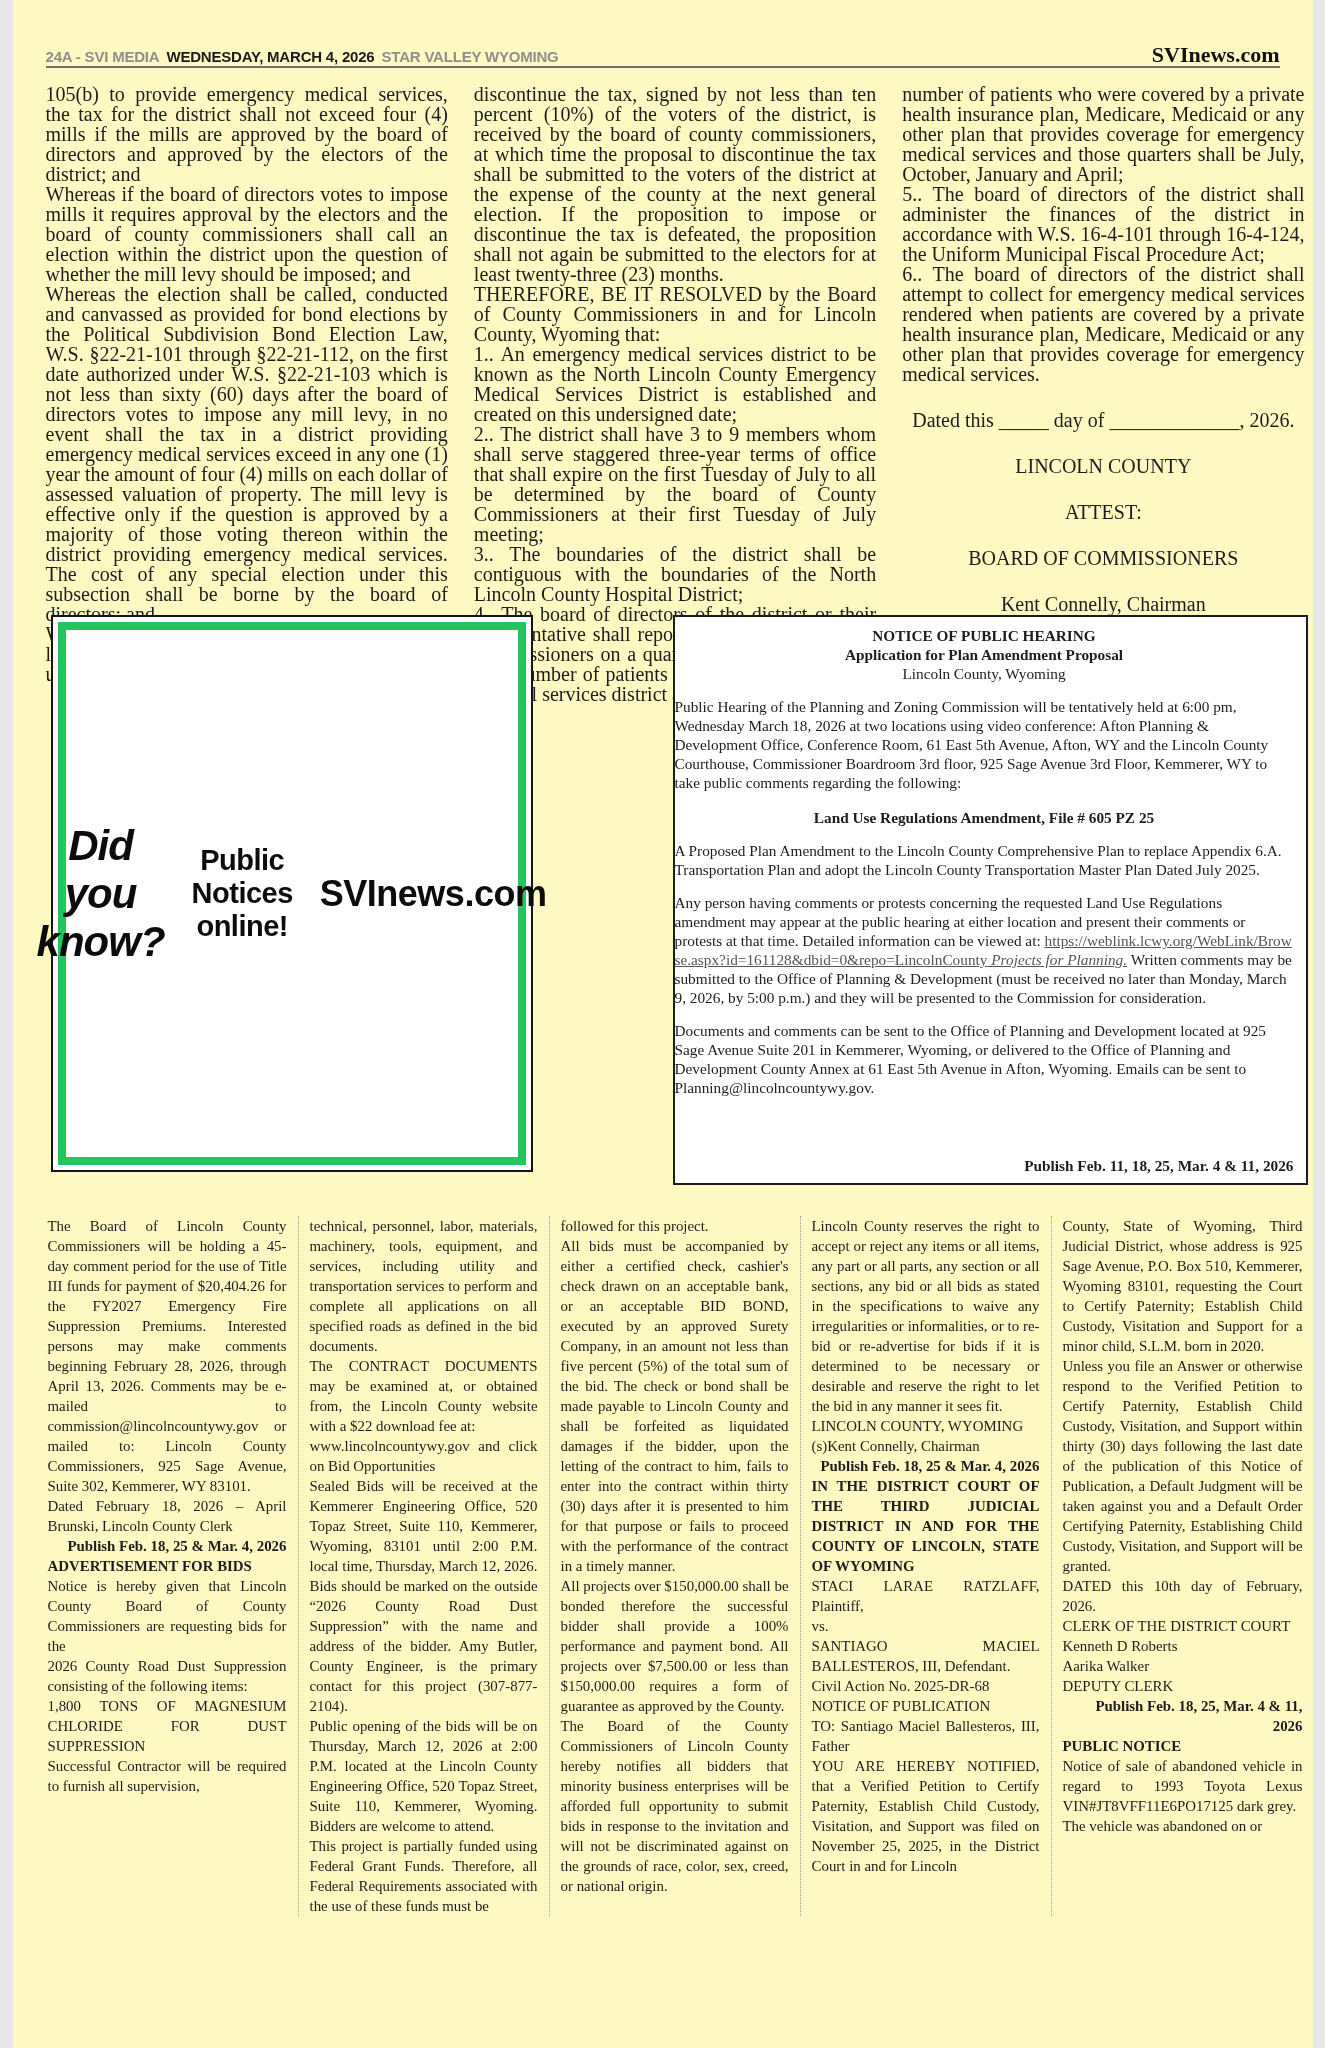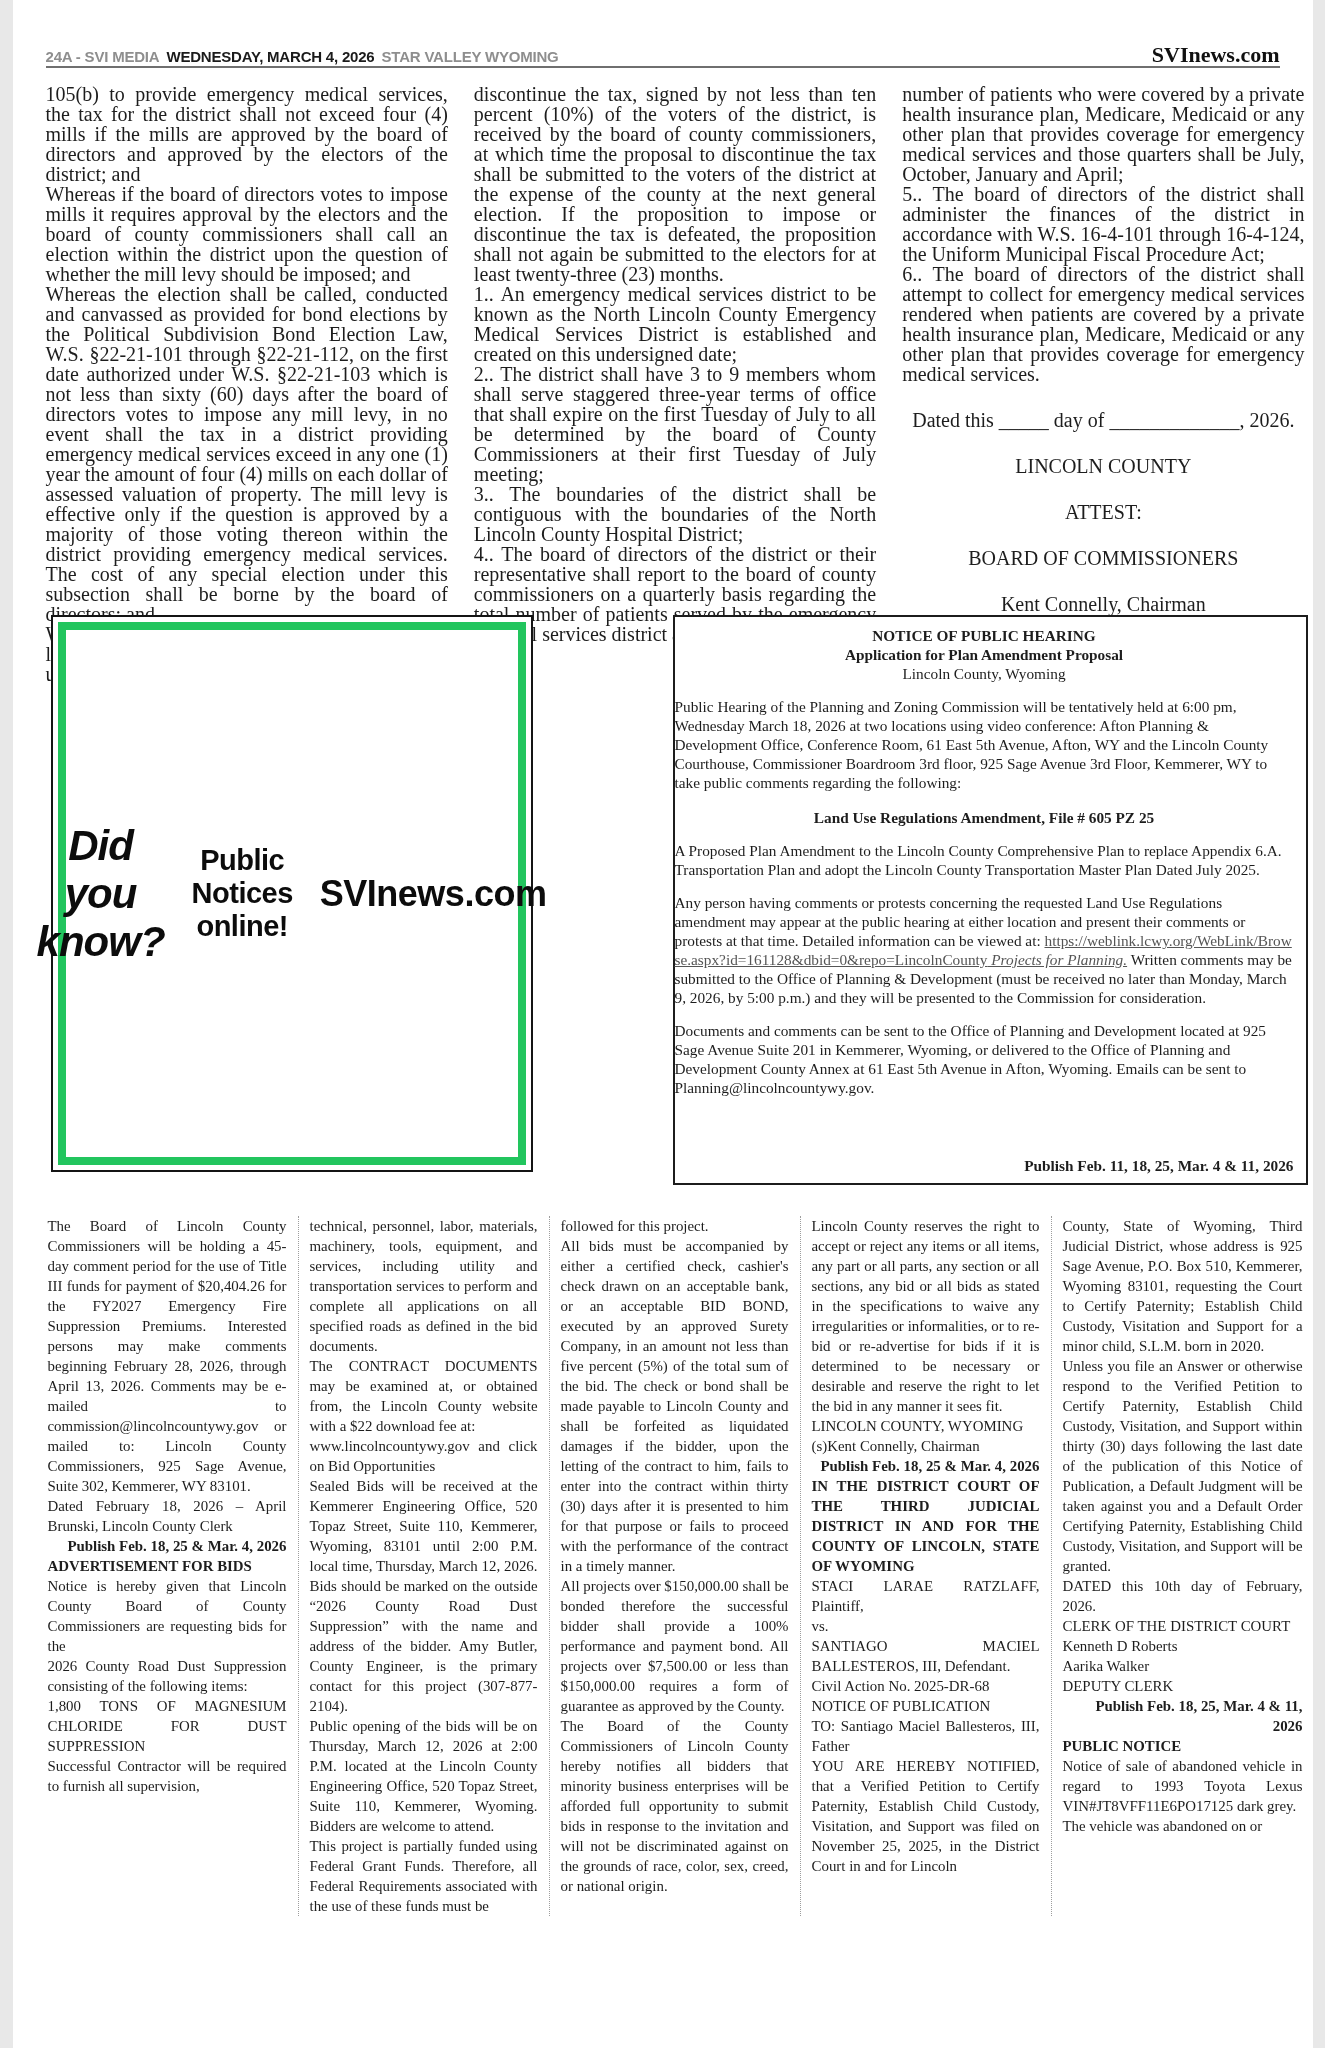--- a/index.html
+++ b/index.html
@@ -1,17 +1,17 @@
 <!DOCTYPE html>
 <html><head>
 <meta charset="utf-8">
 <style>
   html,body { margin:0; padding:0; background:#e8e8e8; }
   .page {
-    position:relative; width:1300px; height:2048px; background:#ffffff;
+    position:relative; width:1300px; height:2048px; background:#fef9c3;
     margin:0 auto; overflow:hidden;
     font-family:"Liberation Serif", serif; color:#1d1d1d;
   }
   
   .masthead {
     position:absolute; top:42px; left:33px; right:33px;
     display:flex; align-items:baseline; justify-content:space-between;
   }
   .masthead-left {
     font-family:"Liberation Sans", sans-serif; font-size:15px;
@@ -96,20 +96,21 @@
 
   <section class="top-cols">
     <div class="tcol">
       <p>105(b) to provide emergency medical services, the tax for the district shall not exceed four (4) mills if the mills are approved by the board of directors and approved by the electors of the district; and</p>
       <p>Whereas if the board of directors votes to impose mills it requires approval by the electors and the board of county commissioners shall call an election within the district upon the question of whether the mill levy should be imposed; and</p>
       <p>Whereas the election shall be called, conducted and canvassed as provided for bond elections by the Political Subdivision Bond Election Law, W.S. §22-21-101 through §22-21-112, on the first date authorized under W.S. §22-21-103 which is not less than sixty (60) days after the board of directors votes to impose any mill levy, in no event shall the tax in a district providing emergency medical services exceed in any one (1) year the amount of four (4) mills on each dollar of assessed valuation of property. The mill levy is effective only if the question is approved by a majority of those voting thereon within the district providing emergency medical services. The cost of any special election under this subsection shall be borne by the board of directors; and</p>
       <p>Whereas if the proposition to authorize a mill levy is approved, the tax shall remain in effect until a petition to</p>
     </div>
     <div class="tcol">
       <p>discontinue the tax, signed by not less than ten percent (10%) of the voters of the district, is received by the board of county commissioners, at which time the proposal to discontinue the tax shall be submitted to the voters of the district at the expense of the county at the next general election. If the proposition to impose or discontinue the tax is defeated, the proposition shall not again be submitted to the electors for at least twenty-three (23) months.</p>
+      <p>THEREFORE, BE IT RESOLVED by the Board of County Commissioners in and for Lincoln County, Wyoming that:</p>
       <p>1.. An emergency medical services district to be known as the North Lincoln County Emergency Medical Services District is established and created on this undersigned date;</p>
       <p>2.. The district shall have 3 to 9 members whom shall serve staggered three-year terms of office that shall expire on the first Tuesday of July to all be determined by the board of County Commissioners at their first Tuesday of July meeting;</p>
       <p>3.. The boundaries of the district shall be contiguous with the boundaries of the North Lincoln County Hospital District;</p>
       <p>4.. The board of directors of the district or their representative shall report to the board of county commissioners on a quarterly basis regarding the total number of patients served by the emergency medical services district and the total</p>
     </div>
     <div class="tcol">
       <p>number of patients who were covered by a private health insurance plan, Medicare, Medicaid or any other plan that provides coverage for emergency medical services and those quarters shall be July, October, January and April;</p>
       <p>5.. The board of directors of the district shall administer the finances of the district in accordance with W.S. 16-4-101 through 16-4-124, the Uniform Municipal Fiscal Procedure Act;</p>
       <p>6.. The board of directors of the district shall attempt to collect for emergency medical services rendered when patients are covered by a private health insurance plan, Medicare, Medicaid or any other plan that provides coverage for emergency medical services.</p>
       <p class="line">Dated this _____ day of _____________, 2026.</p>

